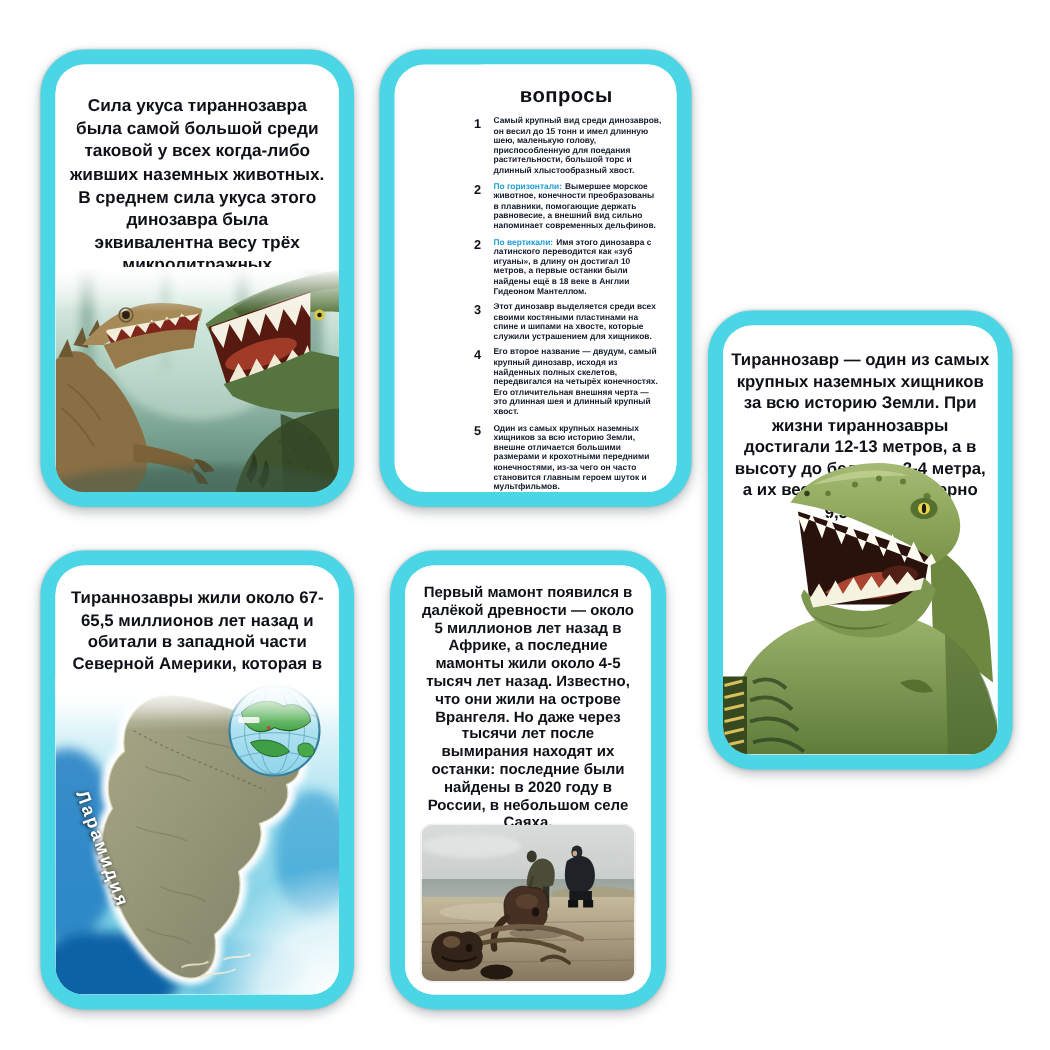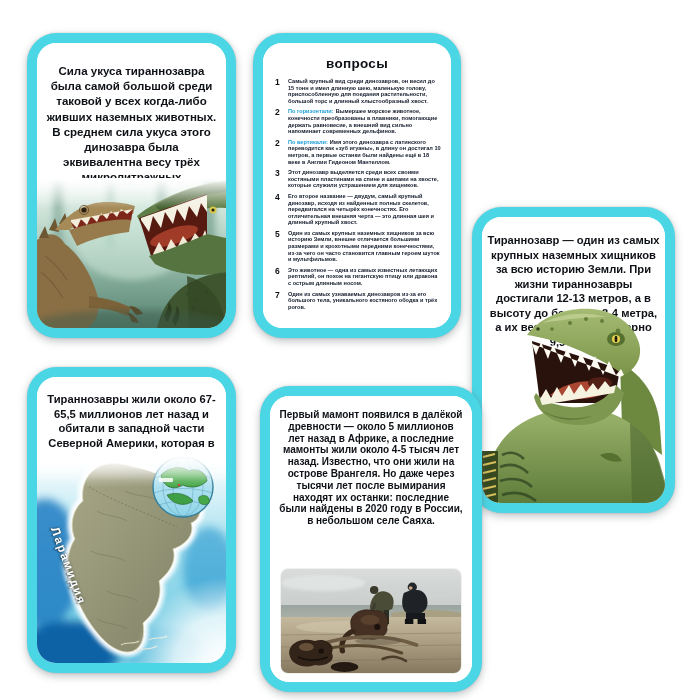--- a/index.html
+++ b/index.html
@@ -9,24 +9,24 @@
     font-family:"Liberation Sans","DejaVu Sans",sans-serif;
   }
   .board{position:absolute;inset:0;}
   .card{
     position:absolute;box-sizing:border-box;
     border:10px solid #4bd6e5;border-radius:30px;background:#fff;
     box-shadow:0 3px 8px rgba(90,100,105,.4), 0 0 2px rgba(120,130,135,.35);
   }
   .card-inner{position:relative;width:100%;height:100%;border-radius:19px;overflow:hidden;background:#fff;}
   .card-bite{left:27px;top:33px;width:209px;height:305px;}
-  .card-q   {left:253px;top:33px;width:208px;height:305px;}
+  .card-q   {left:253px;top:33px;width:208px;height:305px;padding-left:41px;}
   .card-trex{left:472px;top:207px;width:203px;height:306px;}
   .card-lara{left:27px;top:367px;width:209px;height:306px;}
-  .card-mam {left:260px;top:386px;width:222px;height:306px;}
+  .card-mam {left:260px;top:367px;width:184px;height:306px;}
 
   .story{margin:0;font-weight:bold;text-align:center;color:#0e1116;}
   .card-bite .story{font-size:11.5px;line-height:1.32;padding:21px 7px 0;}
   .card-trex .story{font-size:11.2px;line-height:1.3;padding:16px 4px 0;}
   .card-lara .story{font-size:11.2px;line-height:1.3;padding:15px 6px 0;}
   .card-mam  .story{font-size:10px;line-height:1.18;padding:13px 9px 0;}
 
   .illus{position:absolute;left:0;right:0;bottom:0;}
   .illus svg{display:block;width:100%;height:100%;}
   .card-bite .illus{height:150px;}

